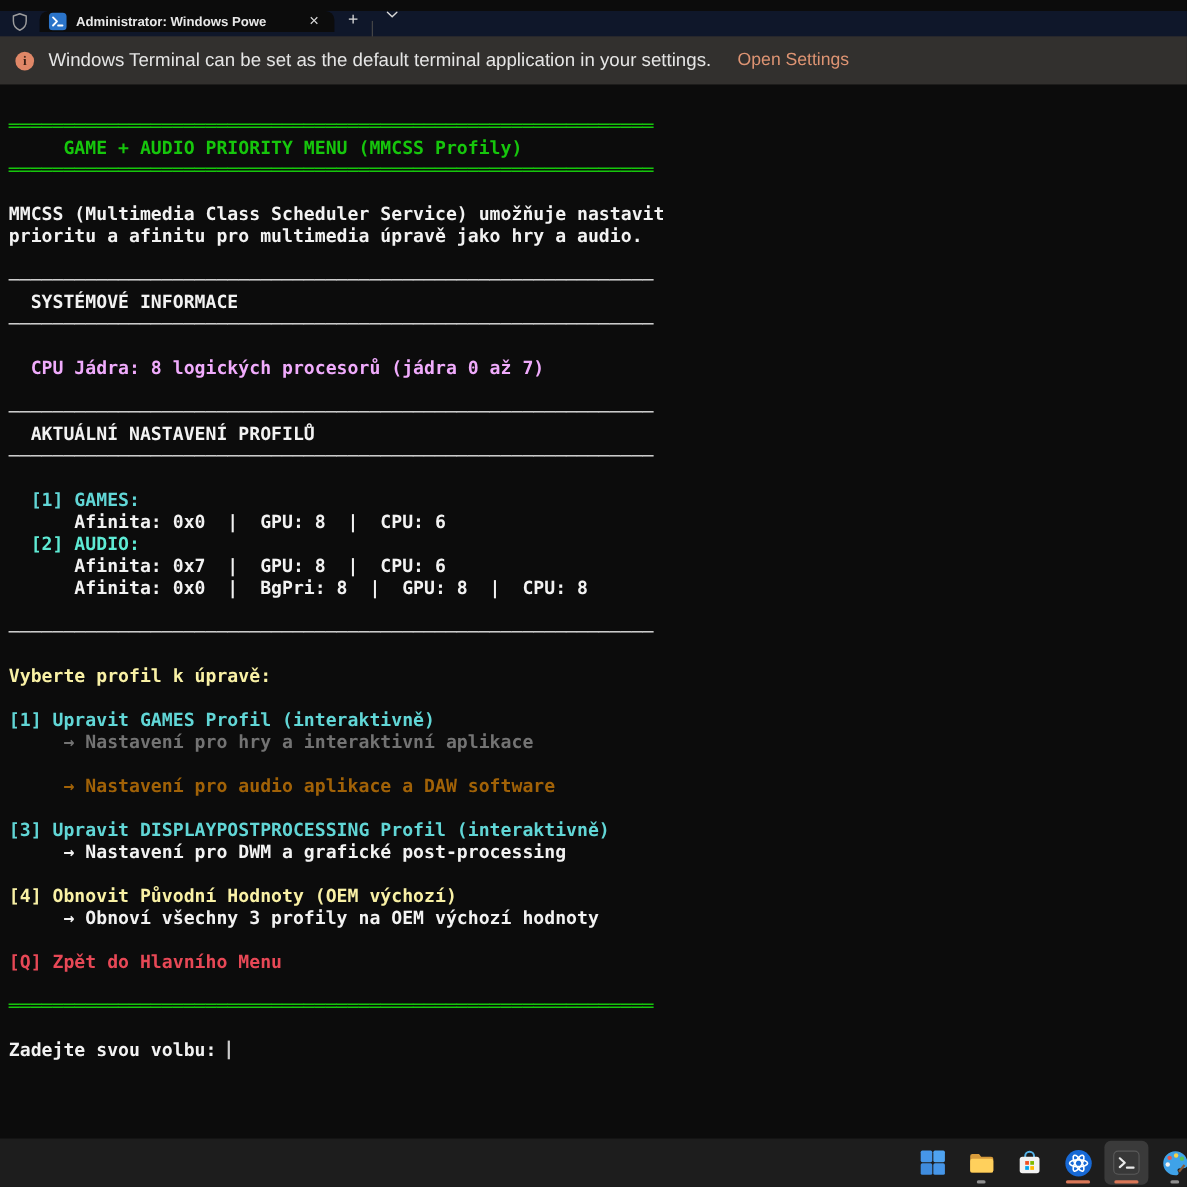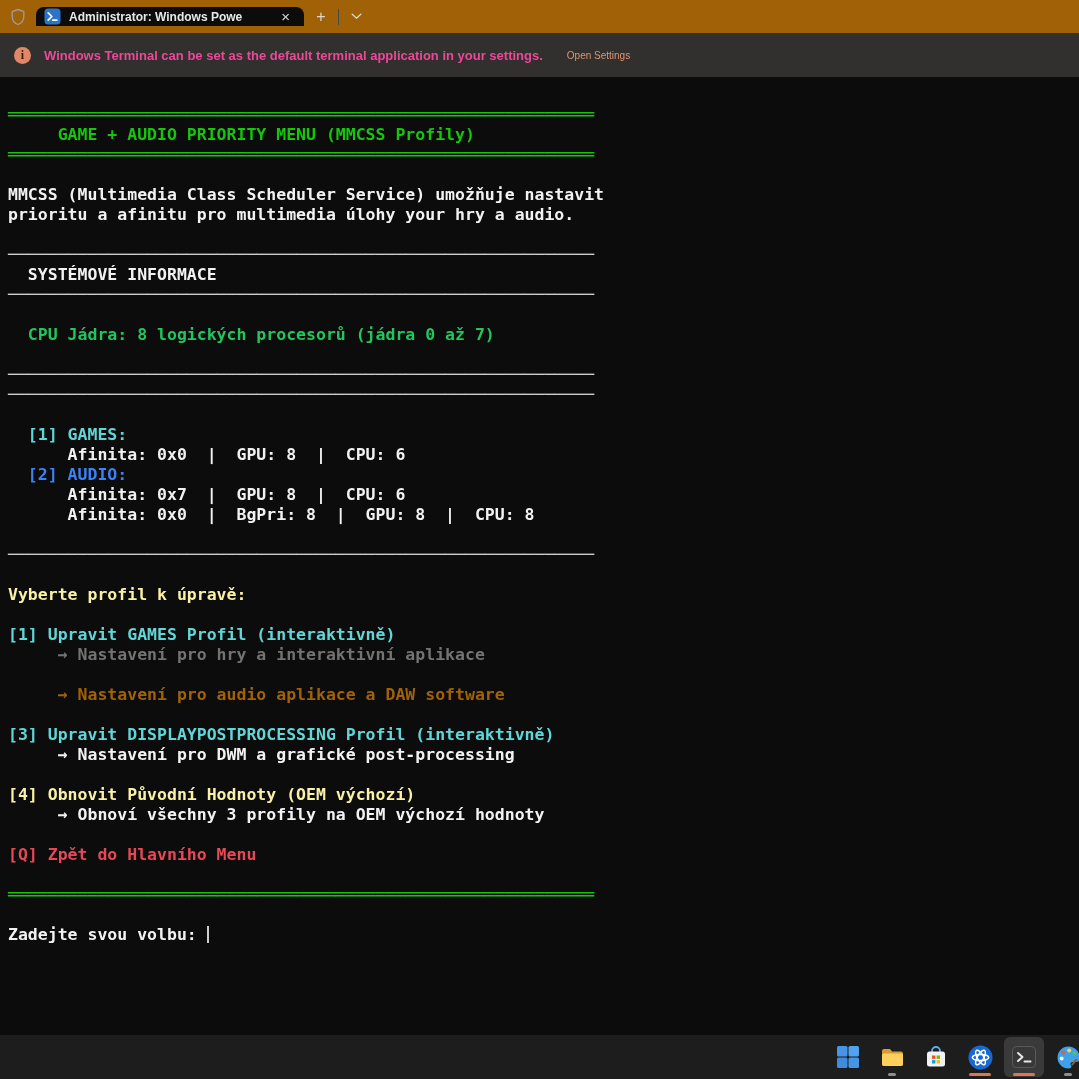--- a/index.html
+++ b/index.html
@@ -1,41 +1,41 @@
 <!DOCTYPE html>
 <html><head>
 <meta charset="utf-8">
 <style>
   html,body{margin:0;padding:0;background:#000;}
   #screen{position:relative;width:1079px;height:1079px;overflow:hidden;
           font-family:"Liberation Sans",sans-serif;background:#0C0C0C;}
 
   
-  .titlebar{position:absolute;left:0;top:0;width:1079px;height:33px;background:#a16207;
-            display:flex;align-items:center;}
+  .titlebar{position:absolute;left:0;top:10px;width:1079px;height:33px;background:#0f172a;
+            display:flex;align-items:flex-start;}
   .shield-wrap{width:36px;display:flex;align-items:center;justify-content:center;}
   .tab{width:252px;background:#0C0C0C;border-radius:8px 8px 0 0;display:flex;align-items:center;
        padding:0 8px;margin-top:0;position:relative;overflow:hidden;}
   .tab .ps-ico{flex:0 0 auto;margin-right:8px;display:flex;}
   .tab-title{color:#E8E8E8;font-size:12px;font-weight:bold;white-space:nowrap;overflow:hidden;flex:1 1 auto;
              -webkit-mask-image:linear-gradient(90deg,#000 85%,transparent 99%);
              mask-image:linear-gradient(90deg,#000 85%,transparent 99%);}
   .tab-close{flex:0 0 auto;color:#D8D8D8;font-size:15px;line-height:15px;padding:2px 6px;cursor:default;}
   .tb-btn{width:34px;display:flex;align-items:center;justify-content:center;color:#D8D8D8;
           font-size:16px;font-weight:400;}
   .tb-divider{width:1px;height:16px;background:#4A4A4A;align-self:center;}
 
   
   .banner{position:absolute;left:0;top:33px;width:1079px;height:44px;background:#32302E;
           display:flex;align-items:center;}
   .banner-ico{width:17px;height:17px;border-radius:50%;background:#E08767;color:#3A1F14;
               font-size:12px;font-weight:bold;display:flex;align-items:center;justify-content:center;
               margin:0 13px 0 14px;font-family:"Liberation Serif",serif;}
-  .banner-text{color:#ec4899;font-size:13px;font-weight:bold;}
-  .banner-link{color:#DE9473;font-size:10px;margin-left:24px;cursor:default;}
+  .banner-text{color:#e5e5e5;font-size:17px;}
+  .banner-link{color:#DE9473;font-size:16px;margin-left:24px;cursor:default;}
 
   
   .terminal{position:absolute;left:0;top:77px;width:1079px;height:958px;background:#0C0C0C;
             padding:28px 8px 0 8px;box-sizing:border-box;overflow:hidden;
             font-family:"DejaVu Sans Mono",monospace;font-size:16.5px;font-weight:bold;}
   .tline{height:20px;line-height:20px;white-space:pre;}
   .cursor{display:inline-block;width:2px;height:17px;background:#CCCCCC;vertical-align:-3px;}
 
   
   .taskbar{position:absolute;left:0;top:1035px;width:1079px;height:44px;background:#1D1D1D;}
@@ -83,34 +83,35 @@
     <span class="banner-text">Windows Terminal can be set as the default terminal application in your settings.</span>
     <span class="banner-link">Open Settings</span>
   </div>
 
   <div class="terminal">
       <div class="tline"><span style="color: rgb(22, 198, 12);">═══════════════════════════════════════════════════════════</span></div>
       <div class="tline"><span style="color: rgb(22, 198, 12);">     GAME + AUDIO PRIORITY MENU (MMCSS Profily)</span></div>
       <div class="tline"><span style="color: rgb(22, 198, 12);">═══════════════════════════════════════════════════════════</span></div>
       <div class="tline"></div>
       <div class="tline"><span style="color: rgb(242, 242, 242);">MMCSS (Multimedia Class Scheduler Service) umožňuje nastavit</span></div>
-      <div class="tline"><span style="color: rgb(242, 242, 242);">prioritu a afinitu pro multimedia úlohy your hry a audio.</span></div>
+      <div class="tline"><span style="color: rgb(242, 242, 242);">prioritu a afinitu pro multimedia úpravě jako hry a audio.</span></div>
       <div class="tline"></div>
       <div class="tline"><span style="color: rgb(204, 204, 204);">───────────────────────────────────────────────────────────</span></div>
       <div class="tline"><span style="color: rgb(242, 242, 242);">  SYSTÉMOVÉ INFORMACE</span></div>
       <div class="tline"><span style="color: rgb(204, 204, 204);">───────────────────────────────────────────────────────────</span></div>
       <div class="tline"></div>
-      <div class="tline"><span style="color: #22c55e;">  CPU Jádra: 8 logických procesorů (jádra 0 až 7)</span></div>
-      <div class="tline"></div>
-      <div class="tline"><span style="color: rgb(204, 204, 204);">───────────────────────────────────────────────────────────</span></div>
+      <div class="tline"><span style="color: #f0abfc;">  CPU Jádra: 8 logických procesorů (jádra 0 až 7)</span></div>
+      <div class="tline"></div>
+      <div class="tline"><span style="color: rgb(204, 204, 204);">───────────────────────────────────────────────────────────</span></div>
+      <div class="tline"><span style="color: rgb(242, 242, 242);">  AKTUÁLNÍ NASTAVENÍ PROFILŮ</span></div>
       <div class="tline"><span style="color: rgb(204, 204, 204);">───────────────────────────────────────────────────────────</span></div>
       <div class="tline"></div>
       <div class="tline"><span style="color: rgb(97, 214, 214); text-align: right;">  [1] GAMES:</span></div>
       <div class="tline"><span style="color: rgb(242, 242, 242);">      Afinita: 0x0  |  GPU: 8  |  CPU: 6</span></div>
-      <div class="tline"><span style="color: #3b82f6;">  [2] AUDIO:</span></div>
+      <div class="tline"><span style="color: #5eead4;">  [2] AUDIO:</span></div>
       <div class="tline"><span style="color: rgb(242, 242, 242); text-align: center;">      Afinita: 0x7  |  GPU: 8  |  CPU: 6</span></div>
       <div class="tline"><span style="color: rgb(242, 242, 242);">      Afinita: 0x0  |  BgPri: 8  |  GPU: 8  |  CPU: 8</span></div>
       <div class="tline"></div>
       <div class="tline"><span style="color: rgb(204, 204, 204);">───────────────────────────────────────────────────────────</span></div>
       <div class="tline"></div>
       <div class="tline"><span style="color: rgb(249, 241, 165);">Vyberte profil k úpravě:</span></div>
       <div class="tline"></div>
       <div class="tline"><span style="color: rgb(97, 214, 214);">[1] Upravit GAMES Profil (interaktivně)</span></div>
       <div class="tline"><span style="color: #737373;">     → Nastavení pro hry a interaktivní aplikace</span></div>
       <div class="tline"></div>

